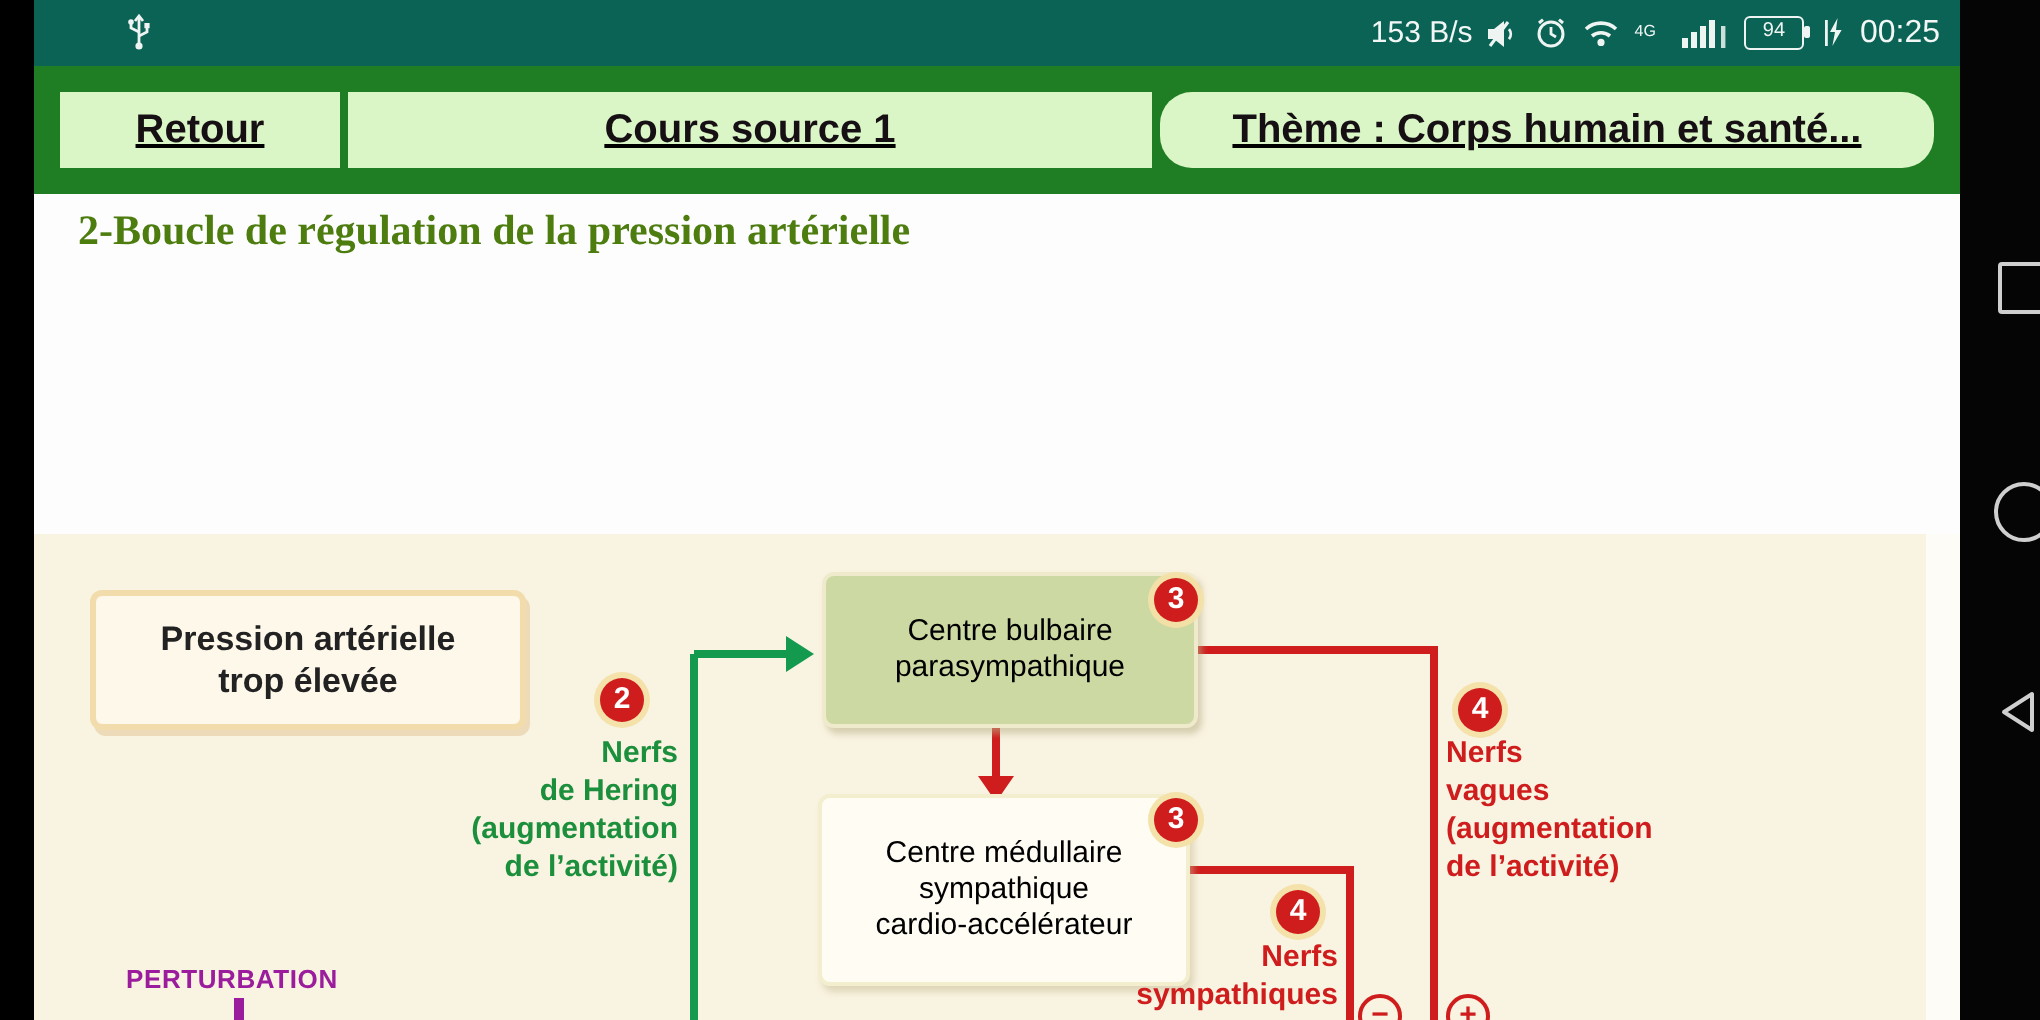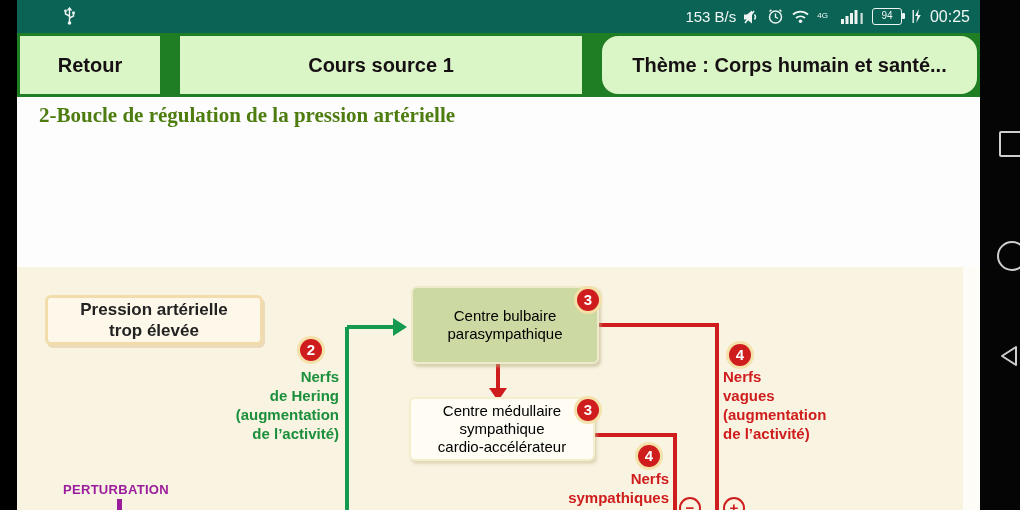--- a/index.html
+++ b/index.html
@@ -14,21 +14,21 @@
   .sb-ic{display:flex;align-items:center;}
   .sb-sig{display:flex;align-items:flex-end;gap:12px;}
   .sb-4g{font-size:8px;line-height:8px;margin-right:1px;align-self:flex-start;margin-top:3px;}
   .battery{position:relative;width:28px;height:15px;border:1.5px solid #eef4f2;border-radius:3px;
            font-size:10px;line-height:13px;text-align:center;color:#eef4f2;}
   .battery:after{content:"";position:absolute;right:-4px;top:4px;width:2.5px;height:6px;background:#eef4f2;border-radius:1px;}
   .sb-time{font-size:16px;margin-left:2px;}
 
   
   .toolbar{position:absolute;left:0;top:33px;width:963px;height:64px;background:#1f7d24;
-           display:flex;gap:20px;padding:3px;box-sizing:border-box;}
+           display:flex;gap:4px;padding:13px;box-sizing:border-box;text-decoration:underline;}
   .tb-btn{background:#dbf6c6;display:flex;align-items:center;justify-content:center;
           font-weight:bold;font-size:20px;color:#161014;white-space:nowrap;overflow:hidden;}
   .tb-back{width:140px;flex:none;}
   .tb-course{width:402px;flex:none;}
   .tb-theme{flex:1;border-radius:16px;}
 
   
   .content{position:absolute;left:0;top:97px;width:963px;height:413px;background:#fdfdfd;}
   .page-title{position:absolute;left:22px;top:6px;font-family:"Liberation Serif",serif;
               font-weight:bold;font-size:21px;color:#4d7c0f;
@@ -168,32 +168,32 @@
 
       <div class="hv c-red" style="left:582px;top:56px;width:120px;height:4px;"></div>
       <div class="hv c-red" style="left:698px;top:56px;width:4px;height:210px;"></div>
 
       <div class="hv c-red" style="left:576px;top:166px;width:84px;height:4px;"></div>
       <div class="hv c-red" style="left:656px;top:166px;width:4px;height:100px;"></div>
 
       <div class="perturbation" style="left:46px;top:215px;">PERTURBATION</div>
       <div class="hv c-purple" style="left:100px;top:232px;width:5px;height:16px;"></div>
 
-      <div class="bx bx-cream bx-bold" style="left:28px;top:28px;width:218px;height:50px;">
+      <div class="bx bx-cream bx-bold" style="left:28px;top:28px;width:218px;height:70px;">
         <span class="ln">Pression artérielle</span>
         <span class="ln">trop élevée</span>
       </div>
 
       <div class="bx bx-olive" style="left:394px;top:19px;width:188px;height:78px;">
         <span class="ln">Centre bulbaire</span>
         <span class="ln">parasympathique</span>
       </div>
       <div class="badge" style="left:560px;top:22px;">3</div>
 
-      <div class="bx bx-white" style="left:392px;top:130px;width:186px;height:64px;">
+      <div class="bx bx-white" style="left:392px;top:130px;width:186px;height:96px;">
         <span class="ln">Centre médullaire</span>
         <span class="ln">sympathique</span>
         <span class="ln">cardio-accélérateur</span>
       </div>
       <div class="badge" style="left:560px;top:132px;">3</div>
 
       <div class="badge" style="left:283px;top:72px;">2</div>
       <div class="lbl lbl-green" style="left:190px;top:100px;width:132px;">
         <span class="ln">Nerfs</span>
         <span class="ln">de Hering</span>

